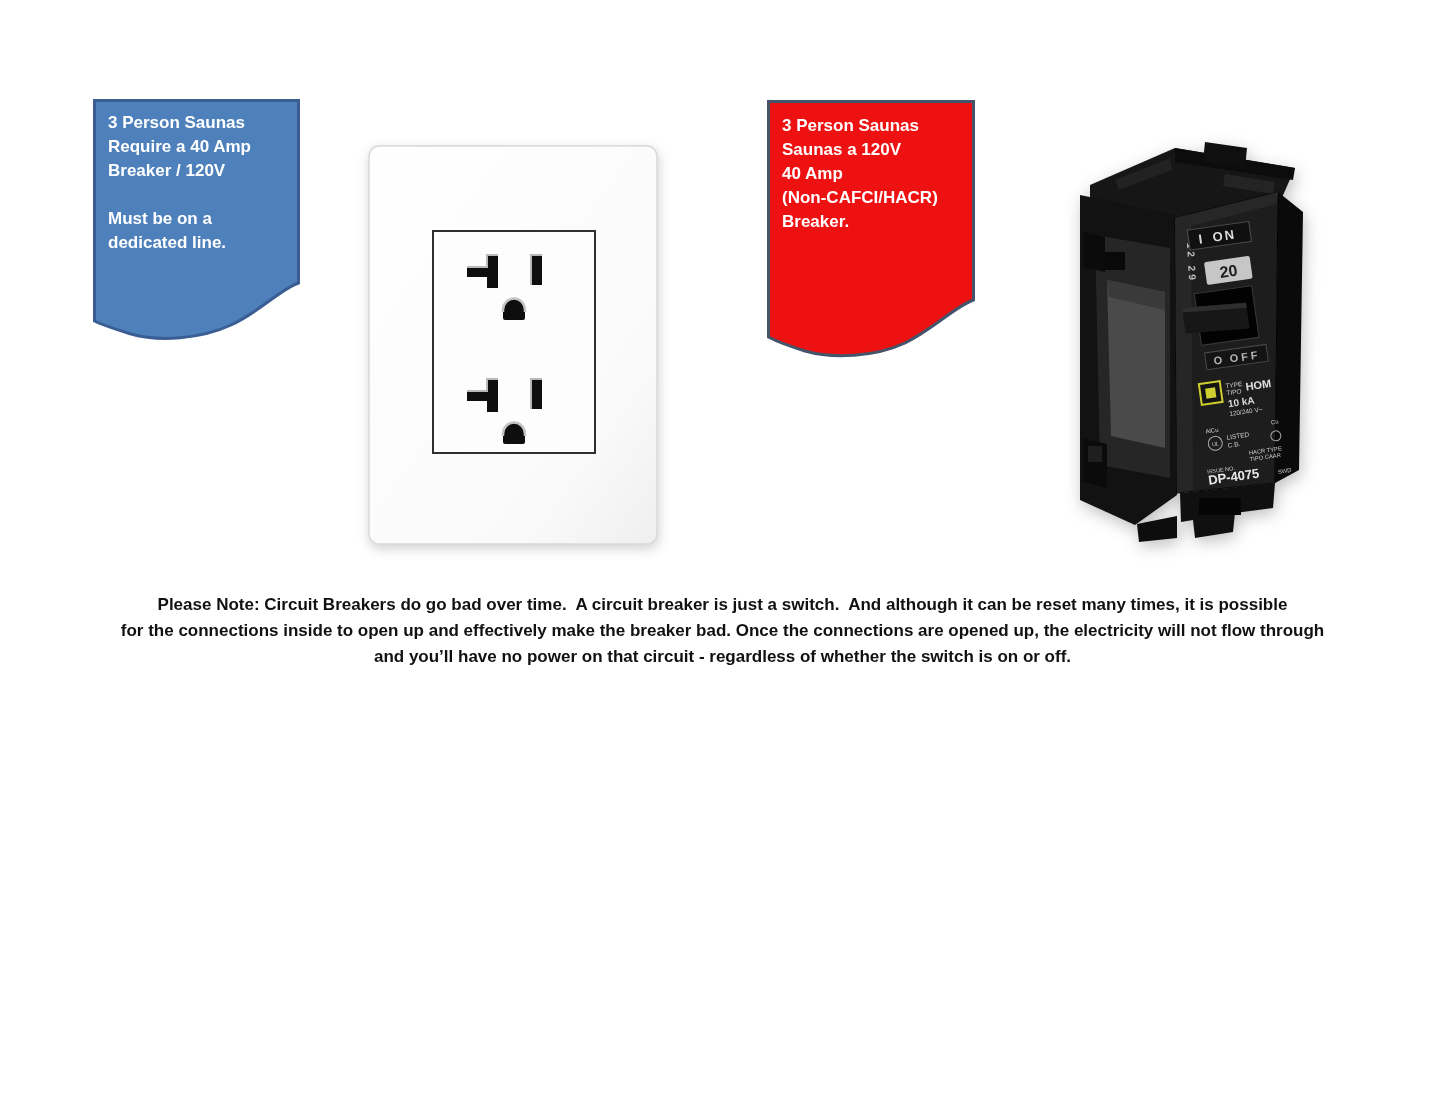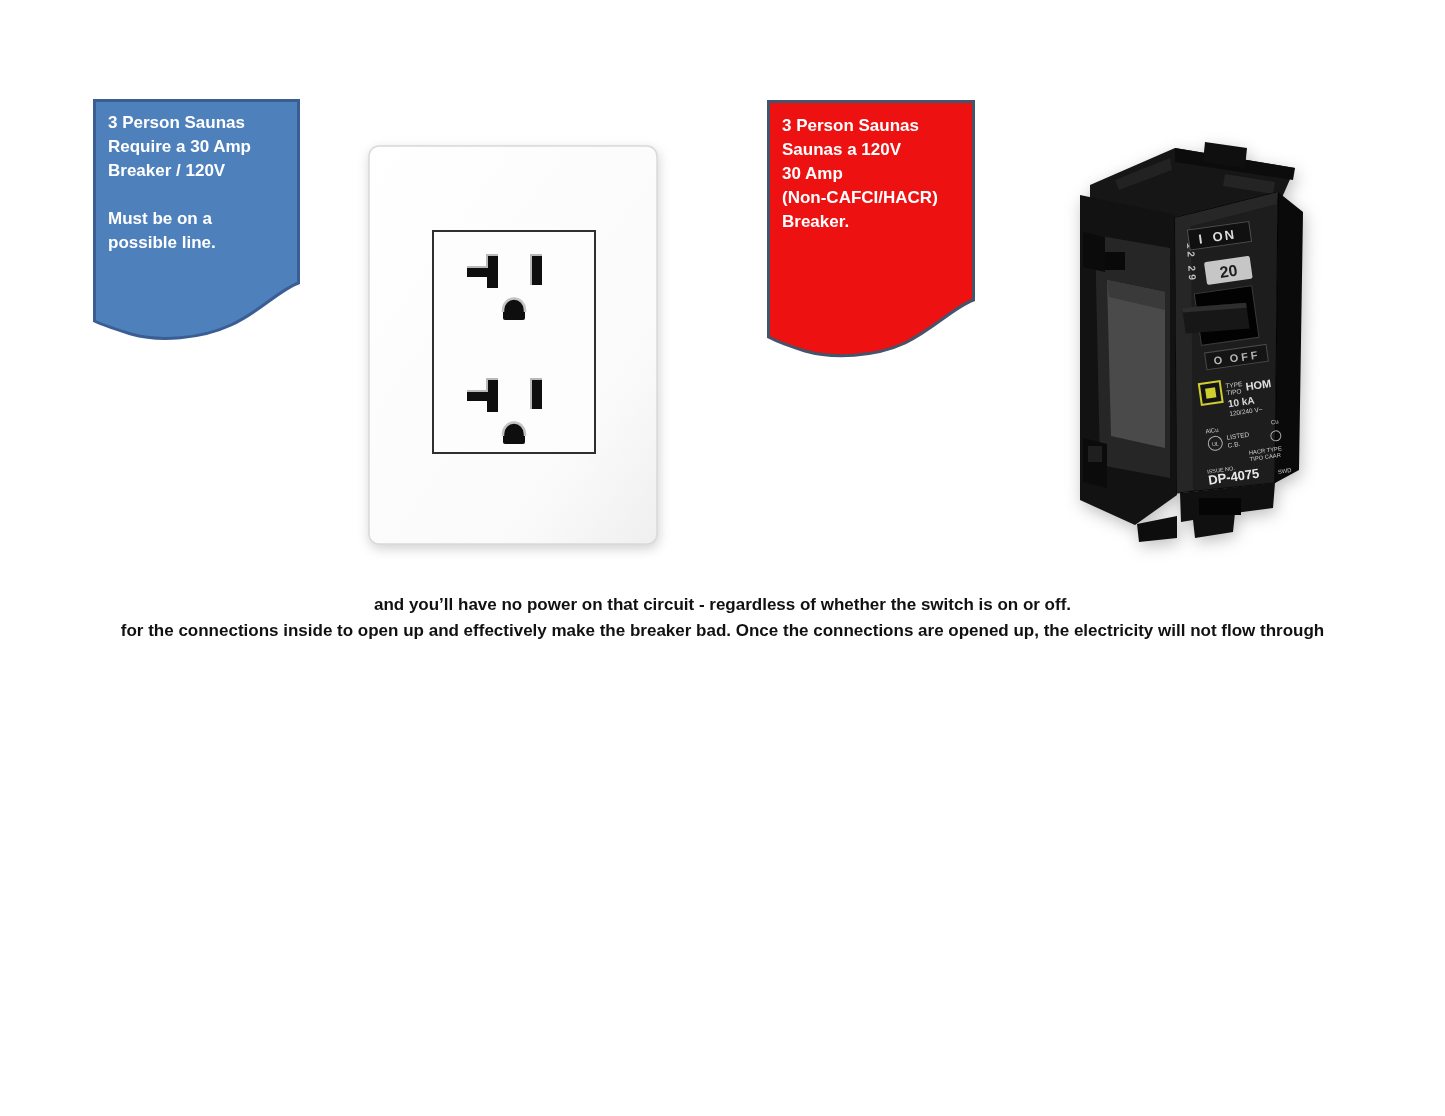--- a/index.html
+++ b/index.html
@@ -44,25 +44,25 @@
 <body>
 
 <div class="page">
 
   <div class="callout callout-blue">
     <svg class="callout-shape" viewBox="0 0 207 245" preserveAspectRatio="none">
       <path d="M1.5,1.5 L205.5,1.5 L205.5,184 C 186,191 168,212 138,226 C 108,240 66,243 38,235 C 22,230 9,226 1.5,222 Z" stroke-width="3" fill="#4E80BC" stroke="#3A5E94"></path>
     </svg>
     <div class="callout-textblock">
       <div class="cline">3 Person Saunas</div>
-      <div class="cline">Require a 30 Amp</div>
+      <div class="cline">Require a 40 Amp</div>
       <div class="cline">Breaker / 120V</div>
       <div class="cline"></div>
       <div class="cline">Must be on a</div>
-      <div class="cline">possible line.</div>
+      <div class="cline">dedicated line.</div>
     </div>
   </div>
 
   <div class="outlet-photo">
     <svg width="290" height="400" viewBox="0 0 290 400">
       <defs>
         <linearGradient id="plateGrad" x1="0" y1="0" x2="1" y2="1">
           <stop offset="0" stop-color="#ffffff"></stop>
           <stop offset="0.75" stop-color="#fafafa"></stop>
           <stop offset="1" stop-color="#efefef"></stop>
@@ -89,21 +89,21 @@
     </svg>
   </div>
 
   <div class="callout callout-red">
     <svg class="callout-shape" viewBox="0 0 208 262" preserveAspectRatio="none">
       <path d="M1.5,1.5 L206.5,1.5 L206.5,200 C 187,207 168,228 138,243 C 108,257 66,259 38,251 C 22,246 9,241 1.5,237 Z" stroke-width="3" fill="#EE1111" stroke="#44546A"></path>
     </svg>
     <div class="callout-textblock">
       <div class="cline">3 Person Saunas</div>
       <div class="cline">Saunas a 120V</div>
-      <div class="cline">30 Amp</div>
+      <div class="cline">40 Amp</div>
       <div class="cline">(Non-CAFCI/HACR)</div>
       <div class="cline">Breaker.</div>
     </div>
   </div>
 
   <div class="breaker-photo">
     <svg width="240" height="405" viewBox="0 0 240 405">
 
       <g>
         <polygon points="15,45 100,8 220,28 205,62 100,80 15,70" fill="#161616"></polygon>
@@ -177,17 +177,18 @@
 
       <g>
         <polygon points="105,353 200,343 198,368 160,373 158,392 120,398 118,380 106,382" fill="#101010"></polygon>
         <rect x="124" y="358" width="42" height="17" fill="#050505"></rect>
         <polygon points="62,384 102,376 102,398 64,402" fill="#0d0d0d"></polygon>
       </g>
     </svg>
   </div>
 
   <div class="note">
+    <div class="note-line">Please Note: Circuit Breakers do go bad over time.  A circuit breaker is just a switch.  And although it can be reset many times, it is possible</div>
+    <div class="note-line">for the connections inside to open up and effectively make the breaker bad. Once the connections are opened up, the electricity will not flow through</div>
     <div class="note-line">and you’ll have no power on that circuit - regardless of whether the switch is on or off.</div>
-    <div class="note-line">for the connections inside to open up and effectively make the breaker bad. Once the connections are opened up, the electricity will not flow through</div>
   </div>
 
 </div>
 
 </body></html>

